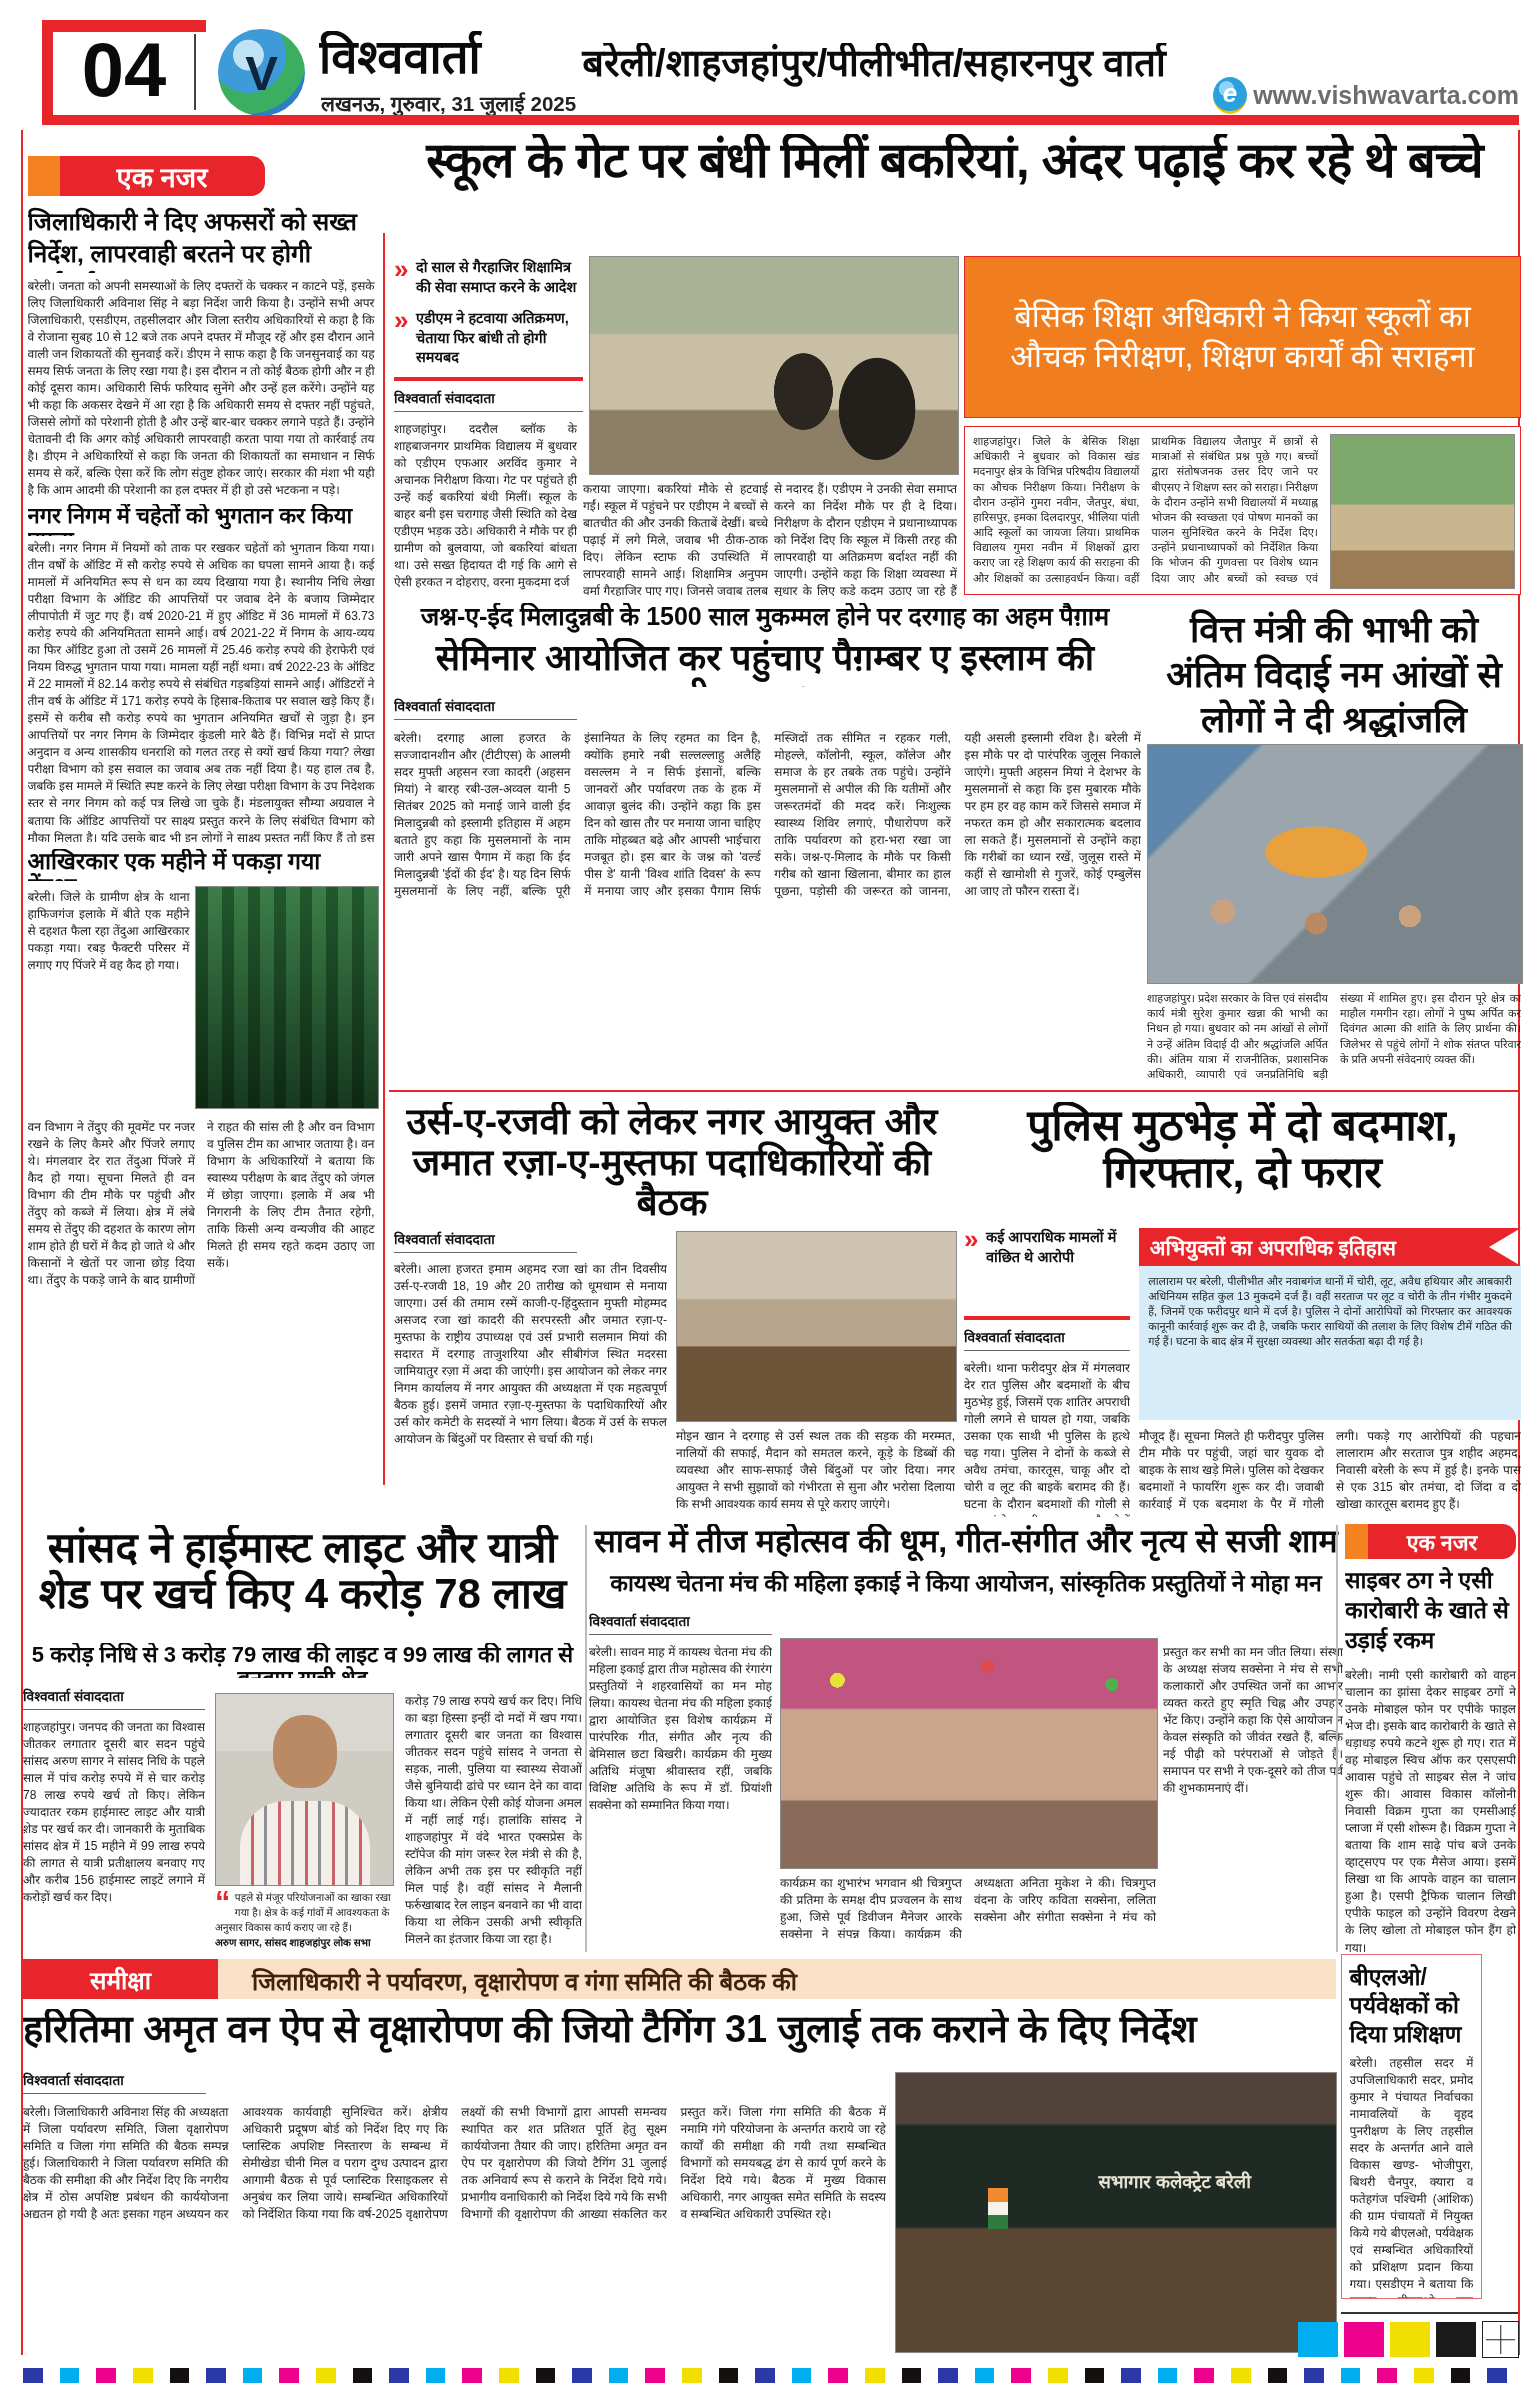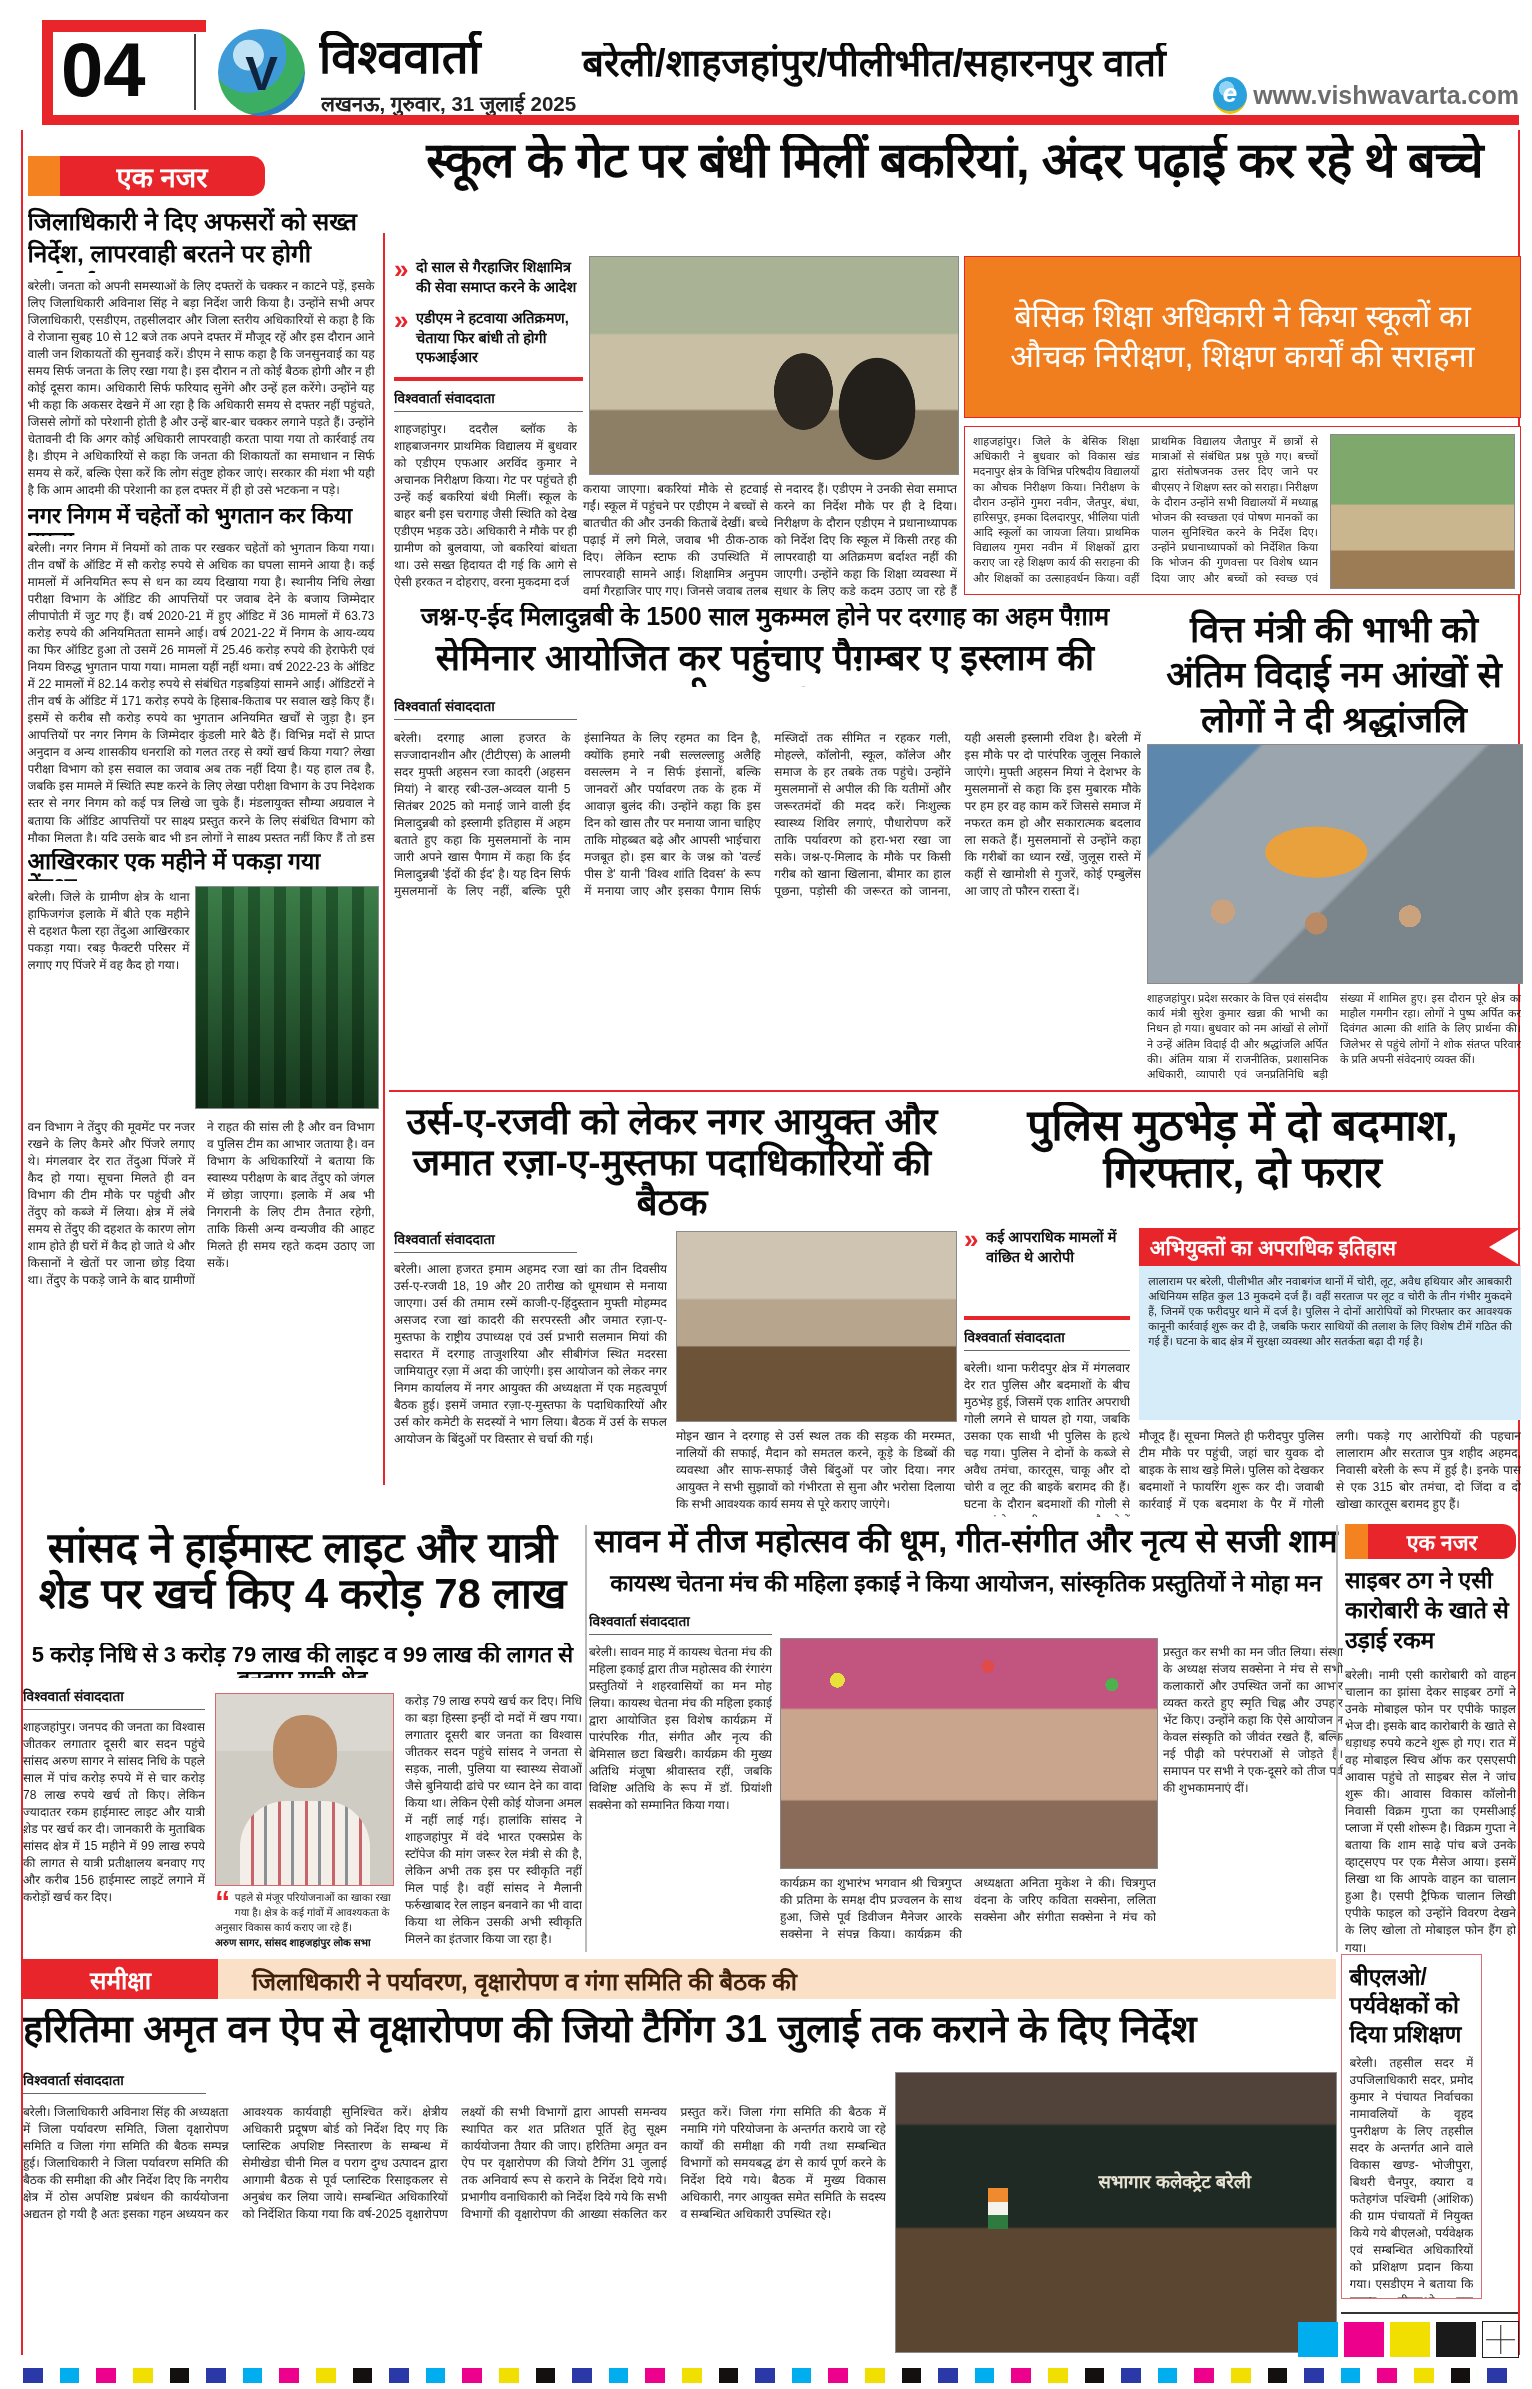--- a/index.html
+++ b/index.html
@@ -50,21 +50,21 @@
 <body>
 
 <div class="page">
 
   <div class="abs red" style="left:42px;top:20px;width:164px;height:12.2px;"></div>
   <div class="abs red" style="left:42px;top:20px;width:10.7px;height:99px;"></div>
   <div class="abs red" style="left:42px;top:115px;width:1477px;height:10px;"></div>
   <div class="abs red" style="left:20.6px;top:130px;width:2.3px;height:2225px;"></div>
   <div class="abs red" style="left:1518px;top:130px;width:2.3px;height:2225px;"></div>
 
-  <div class="abs hl" style="left:61px;top:27.5px;width:126px;height:88px;font-size:76px;">04</div>
+  <div class="abs hl" style="left:61px;top:27.5px;width:126px;height:88px;font-size:76px;text-align:center;">04</div>
   <div class="abs" style="left:194px;top:34px;width:2.3px;height:76px;background:#444;"></div>
   <div class="abs" style="left:218px;top:29px;width:87px;height:87px;border-radius:50%;
        background:radial-gradient(circle at 35% 30%,#bfe3f5 0 18%,#3f9bd8 19% 45%,#3cae62 46% 70%,#2e7fc2 71% 100%);
        display:flex;align-items:center;justify-content:center;font-weight:800;font-size:49px;color:#10243d;">
       <span>V</span>
     </div>
   <div class="abs hl" style="left:319px;top:30.5px;width:328px;height:55px;font-size:47px;">विश्ववार्ता</div>
   <div class="abs" style="left:321px;top:89px;width:412px;height:26px;font-size:20.6px;font-weight:700;color:#222;">लखनऊ,   गुरुवार, 31 जुलाई 2025</div>
   <div class="abs hl ctr" style="left:473px;top:43px;width:802px;height:50px;font-size:38px;">बरेली/शाहजहांपुर/पीलीभीत/सहारनपुर वार्ता</div>
   <div class="abs" style="left:1160px;top:75px;width:359px;height:40px;display:flex;align-items:center;gap:6.1px;justify-content:flex-end;">
@@ -95,21 +95,21 @@
   <div class="abs hl ctr" style="left:388px;top:134px;width:1133px;height:85px;font-size:49px;letter-spacing:-0.8px;">स्कूल के गेट पर बंधी मिलीं बकरियां, अंदर पढ़ाई कर रहे थे बच्चे</div>
   <div class="abs red" style="left:383px;top:233px;width:2.3px;height:1252px;"></div>
 
   <div class="abs" style="left:394px;top:258px;width:189px;height:115px;">
     <div class="bullet-row">
         <span class="bullet-glyph">»</span>
       <span class="bullet-text">दो साल से गैरहाजिर शिक्षामित्र की सेवा समाप्त करने के आदेश</span>
       </div>
     <div class="bullet-row">
         <span class="bullet-glyph">»</span>
-      <span class="bullet-text">एडीएम ने हटवाया अतिक्रमण, चेताया फिर बांधी तो होगी एफआईआर</span>
+      <span class="bullet-text">एडीएम ने हटवाया अतिक्रमण, चेताया फिर बांधी तो होगी समयबद</span>
       </div>
   </div>
   <div class="abs" style="left:394px;top:377px;width:189px;height:3.8px;background:#e8252b;"></div>
   <div class="abs byline" style="left:394px;top:388px;width:189px;">विश्ववार्ता संवाददाता</div>
   <div class="abs bodytxt jt" style="left:394px;top:421px;width:183px;height:174px;">शाहजहांपुर। ददरौल ब्लॉक के शाहबाजनगर प्राथमिक विद्यालय में बुधवार को एडीएम एफआर अरविंद कुमार ने अचानक निरीक्षण किया। गेट पर पहुंचते ही उन्हें कई बकरियां बंधी मिलीं। स्कूल के बाहर बनी इस चरागाह जैसी स्थिति को देख एडीएम भड़क उठे। अधिकारी ने मौके पर ही ग्रामीण को बुलवाया, जो बकरियां बांधता था। उसे सख्त हिदायत दी गई कि आगे से ऐसी हरकत न दोहराए, वरना मुकदमा दर्ज</div>
 
   <div class="photo" style="left:589px;top:256px;width:368px;height:217px;
        background:radial-gradient(ellipse 69px 92px at 78% 70%,#23201c 0 55%,transparent 56%),radial-gradient(ellipse 53px 69px at 58% 62%,#2c2621 0 55%,transparent 56%),linear-gradient(180deg,#a9b294 0 35%,#c9bfa4 36% 70%,#8d7f66 71% 100%);"></div>
   <div class="abs bodytxt jt" style="left:583px;top:481px;width:185px;height:115px;">कराया जाएगा। बकरियां मौके से हटवाई गईं। स्कूल में पहुंचने पर एडीएम ने बच्चों से बातचीत की और उनकी किताबें देखीं। बच्चे पढ़ाई में लगे मिले, जवाब भी ठीक-ठाक दिए। लेकिन स्टाफ की उपस्थिति में लापरवाही सामने आई। शिक्षामित्र अनुपम वर्मा गैरहाजिर पाए गए। जिनसे जवाब तलब किया गया है। वहीं शिक्षामित्र मनजीत कौर दो साल से लगातार ड्यूटी</div>
   <div class="abs bodytxt jt" style="left:774px;top:481px;width:183px;height:115px;">से नदारद हैं। एडीएम ने उनकी सेवा समाप्त करने का निर्देश मौके पर ही दे दिया। निरीक्षण के दौरान एडीएम ने प्रधानाध्यापक को निर्देश दिए कि स्कूल में किसी तरह की लापरवाही या अतिक्रमण बर्दाश्त नहीं की जाएगी। उन्होंने कहा कि शिक्षा व्यवस्था में सुधार के लिए कड़े कदम उठाए जा रहे हैं और इसमें किसी भी स्तर पर ढिलाई नहीं चलेगी।</div>

